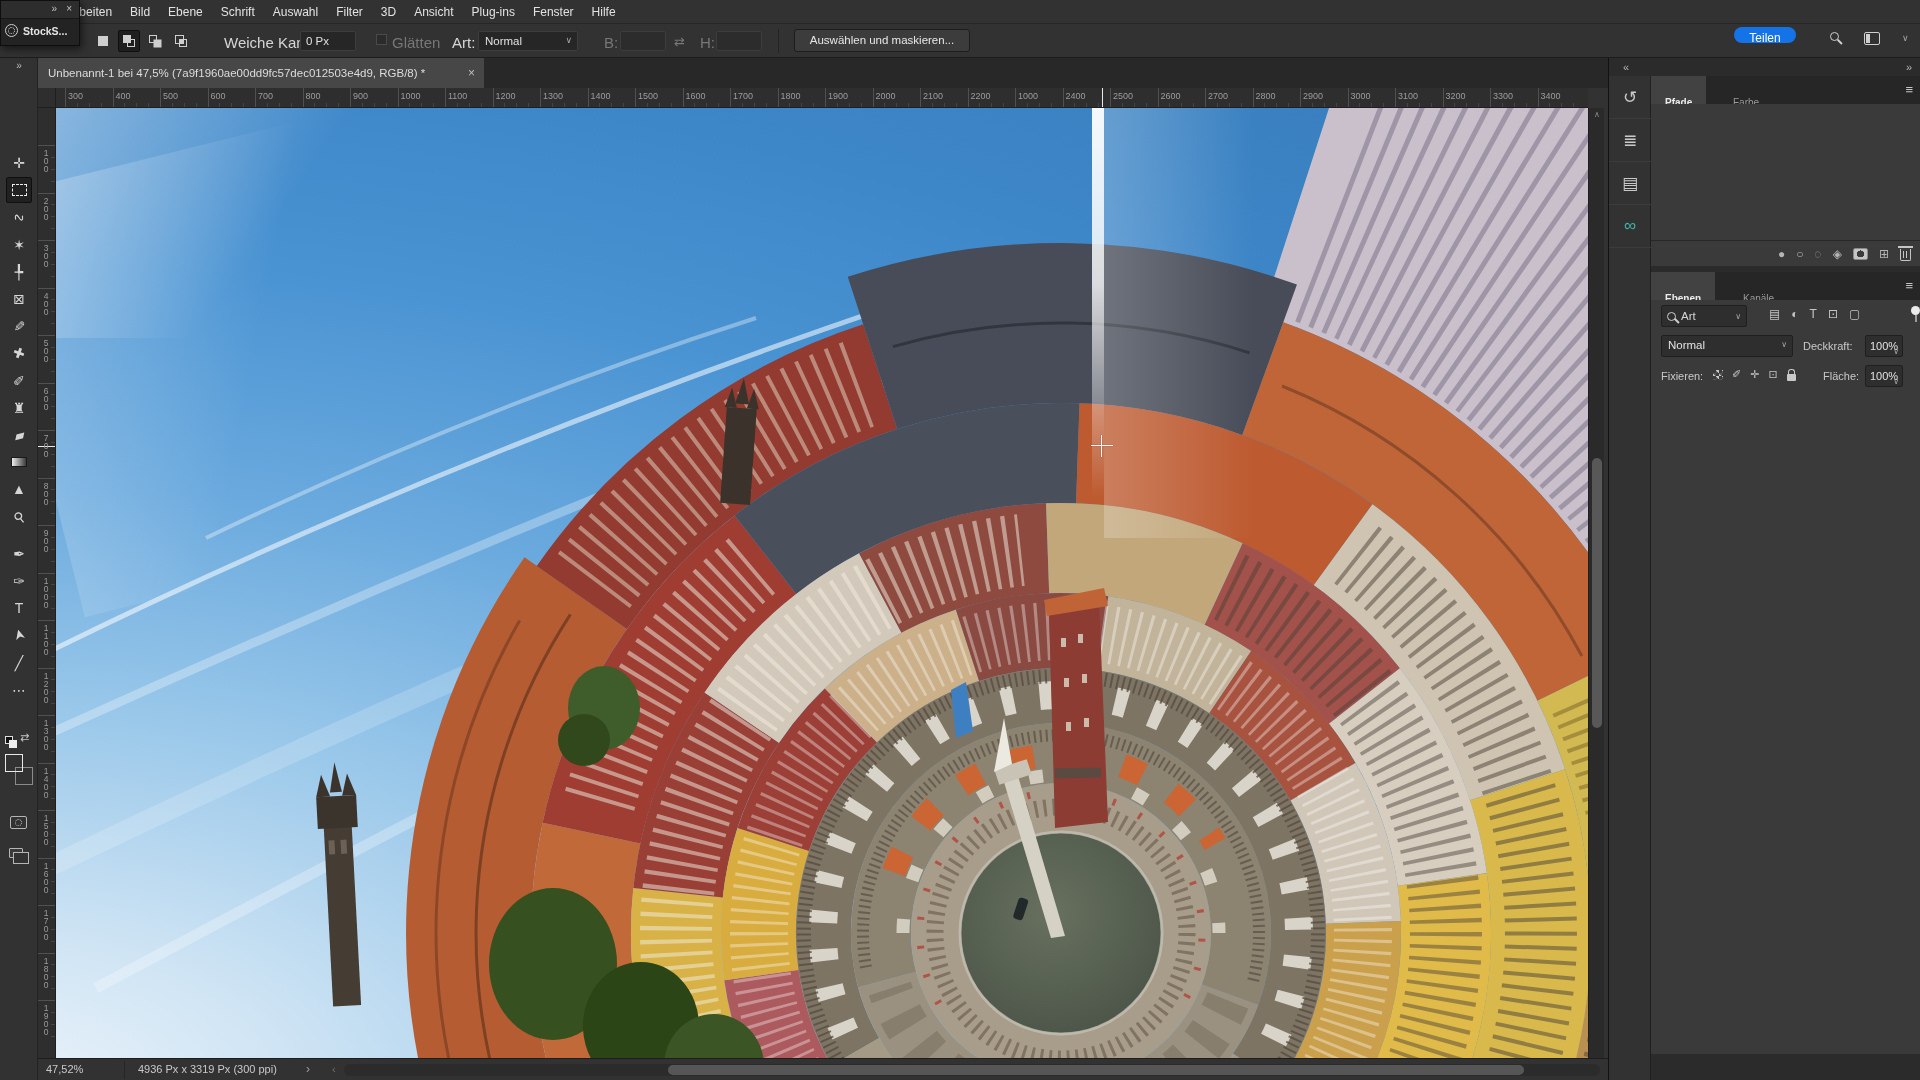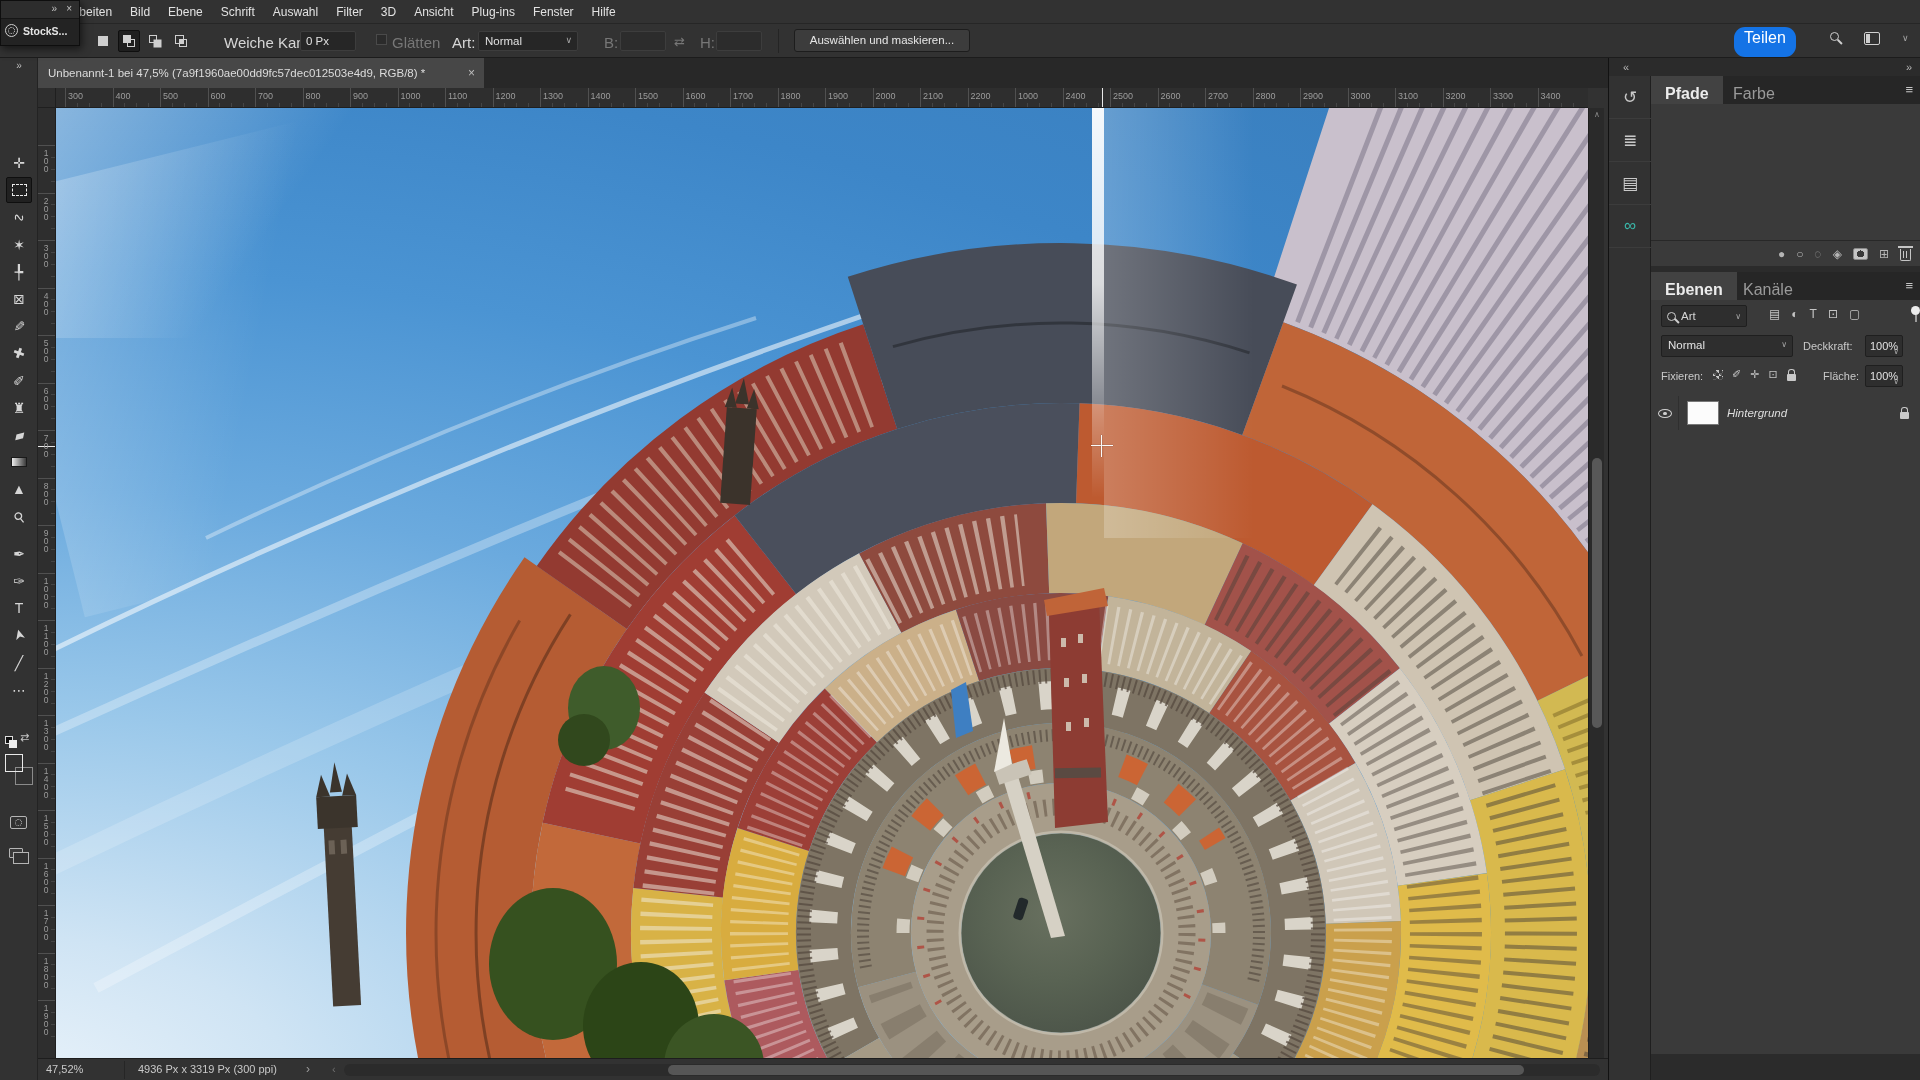--- a/index.html
+++ b/index.html
@@ -94,37 +94,37 @@
   #status-bar { position:absolute; left:38px; top:1058px; width:1570px; height:22px; background:#323232; border-top:1px solid #1d1d1d; }
   #status-zoom { position:absolute; left:8px; top:4px; font-size:11px; color:#c9c9c9; }
   #status-div1 { position:absolute; left:86px; top:2px; width:1px; height:18px; background:#262626; }
   #status-info { position:absolute; left:100px; top:4px; font-size:11px; color:#c9c9c9; }
   #status-chev { position:absolute; left:268px; top:3px; font-size:12px; color:#9a9a9a; }
   #status-left-arrow { position:absolute; left:294px; top:4px; font-size:11px;color:#6f6f6f; }
   #hscroll-track { position:absolute; left:306px; top:5px; width:1256px; height:12px; background:#2b2b2b; border-radius:6px; }
   #hscroll-thumb { position:absolute; left:324px; top:1px; width:856px; height:10px; background:#565656; border-radius:5px; }
 
   
-  #share-button { position:absolute; left:1734px; top:27px; width:62px; height:30px; background:#1473e6; border-radius:11px;
-    color:#fff; font-size:16px; text-align:center; line-height:22px; }
+  #share-button { position:absolute; left:1734px; top:27px; width:62px; height:16px; background:#1473e6; border-radius:11px;
+    color:#fff; font-size:12px; text-align:center; line-height:22px; }
   #search-btn { position:absolute; left:1830px; top:32px; }
   #workspace-btn { position:absolute; left:1864px; top:32px; }
   #workspace-chev { position:absolute; left:1902px; top:33px; font-size:9px; color:#a5a5a5; }
 
   
   #right-dock { position:absolute; left:1608px; top:58px; width:312px; height:1022px; background:#2b2b2b; border-left:1px solid #121212; }
   #dock-collapse-left { position:absolute; left:14px; top:3px; font-size:11px; color:#b5b5b5; }
   #dock-collapse-right { position:absolute; right:8px; top:3px; font-size:11px; color:#b5b5b5; }
   #dock-column { position:absolute; left:0; top:18px; width:42px; height:1004px; background:#323232; border-right:1px solid #1f1f1f; }
   .dock-col-item { width:42px; height:43px; display:flex; align-items:center; justify-content:center; border-bottom:1px solid #3c3c3c; }
   .dock-col-item span { font-size:17px; color:#c9c9c9; }
   #panel-area { position:absolute; left:42px; top:18px; width:270px; height:1004px; }
 
   .ptabs { position:absolute; left:0; width:270px; height:28px; background:#262626; }
-  .ptab { position:absolute; top:0; height:28px; padding:4px 14px; font-size:16px; line-height:28px; color:#9a9a9a; }
+  .ptab { position:absolute; top:0; height:28px; padding:13px 14px; font-size:10px; line-height:28px; color:#9a9a9a; }
   .ptab.active { background:#424242; color:#ececec; font-weight:bold; }
   .pmenu { position:absolute; right:8px; top:6px; font-size:13px; color:#c5c5c5; }
 
   #paths-tabs { top:0; }
   #paths-content { position:absolute; left:0; top:28px; width:270px; height:136px; background:#3a3a3a; }
   #paths-footer { position:absolute; left:0; top:164px; width:270px; height:26px; background:#3a3a3a; border-top:1px solid #282828;
     display:flex; align-items:center; justify-content:flex-end; gap:11px; padding-right:10px; }
   #paths-footer span { color:#b5b5b5; font-size:12px; }
 
   #layers-tabs { top:196px; }
@@ -846,27 +846,17 @@
           <span class="g" data-name="lock-position-icon">✛</span>
           <span class="g" data-name="lock-artboard-icon">⊡</span>
           <span class="ic-lock" data-name="lock-all-icon"></span>
         </div>
         <span id="fill-label" data-name="fill-label">Fläche:</span>
         <div id="fill-box" data-name="fill-field">
           <span>100%</span><span id="fill-chev" data-name="chevron-down-icon">∨</span>
         </div>
       </div>
       <div id="layer-rows">
-          <div class="layerrow" data-name="layer-row">
-            <div class="viscell" data-name="visibility-toggle">
-              <span class="ic-eye" data-name="eye-icon"></span>
-            </div>
-            <div class="thumbcell" data-name="layer-thumbnail-cell">
-              <span class="th th-white" data-name="layer-thumbnail"></span>
-            </div>
-            <span class="lname it" data-name="layer-name">Hintergrund</span>
-            <span class="ic-lock locktail" data-name="lock-icon"></span>
-          </div>
         </div>
 
     </div>
   </div>
 </div>
 
 </body></html>

